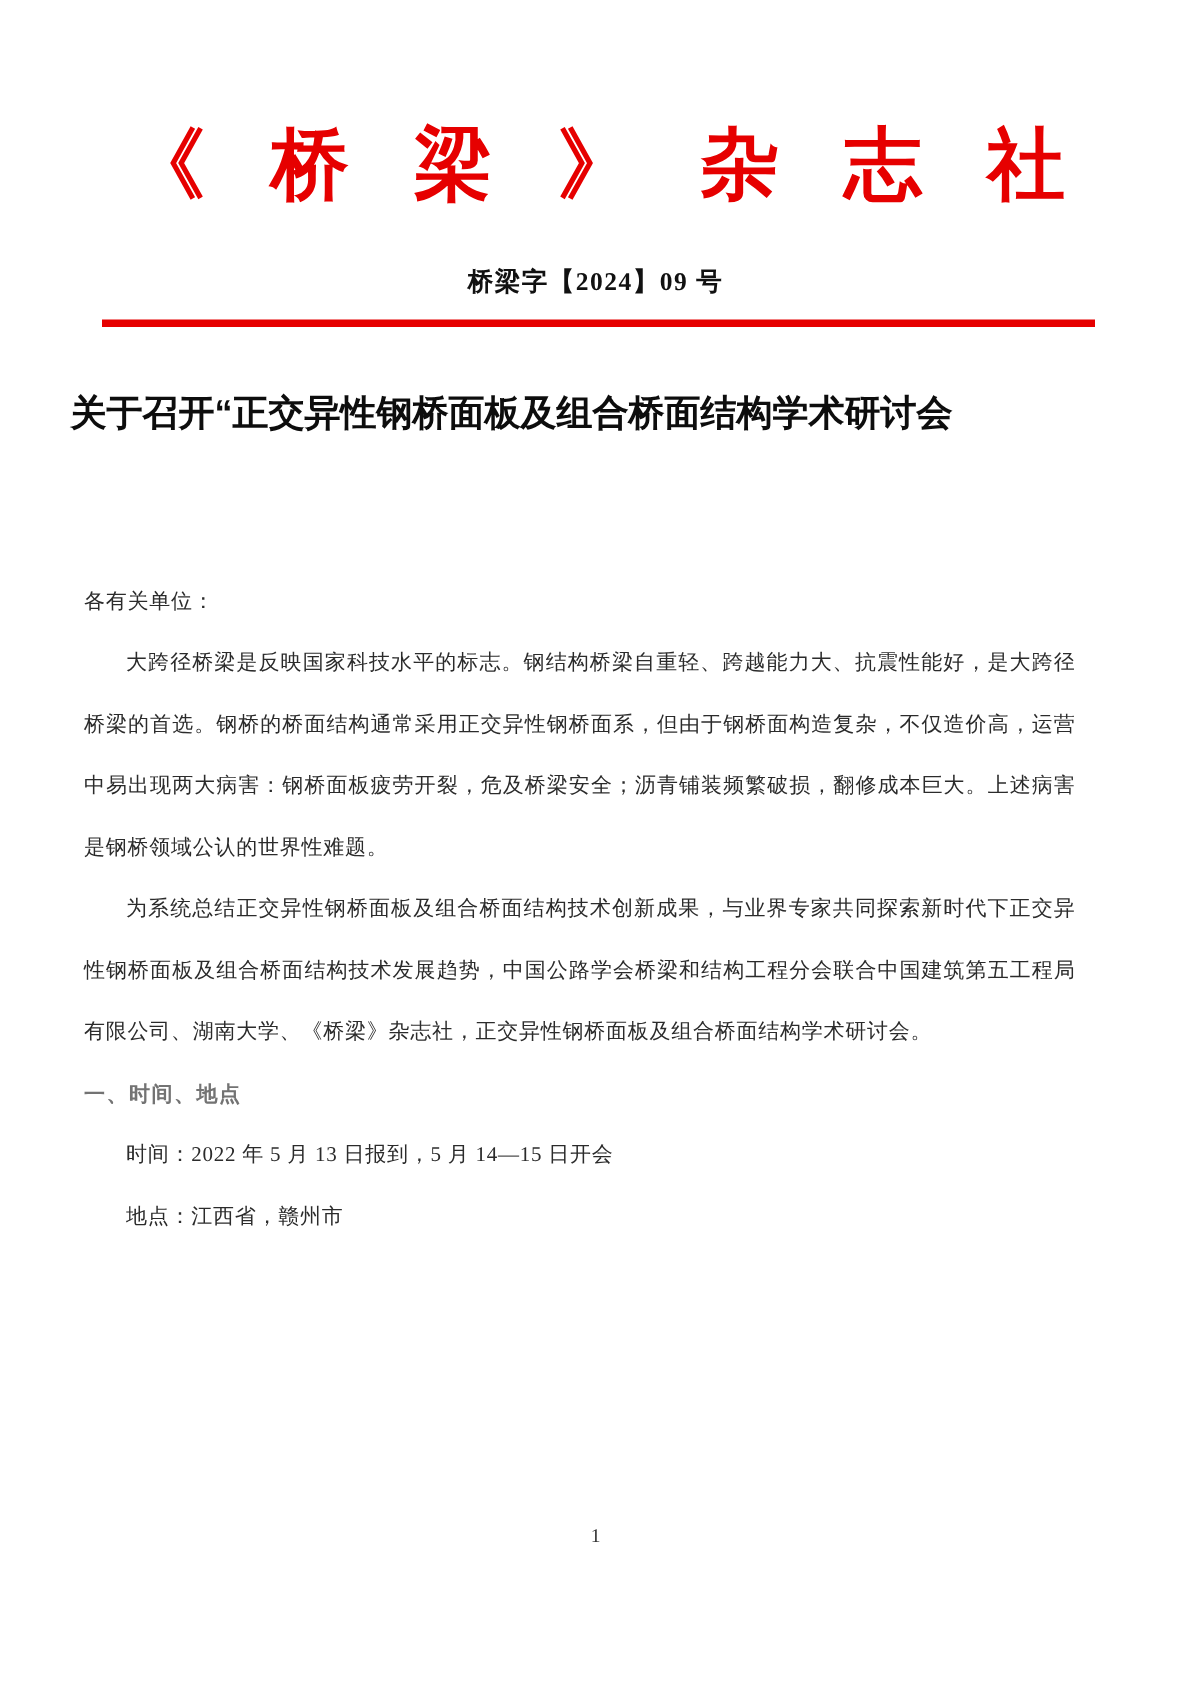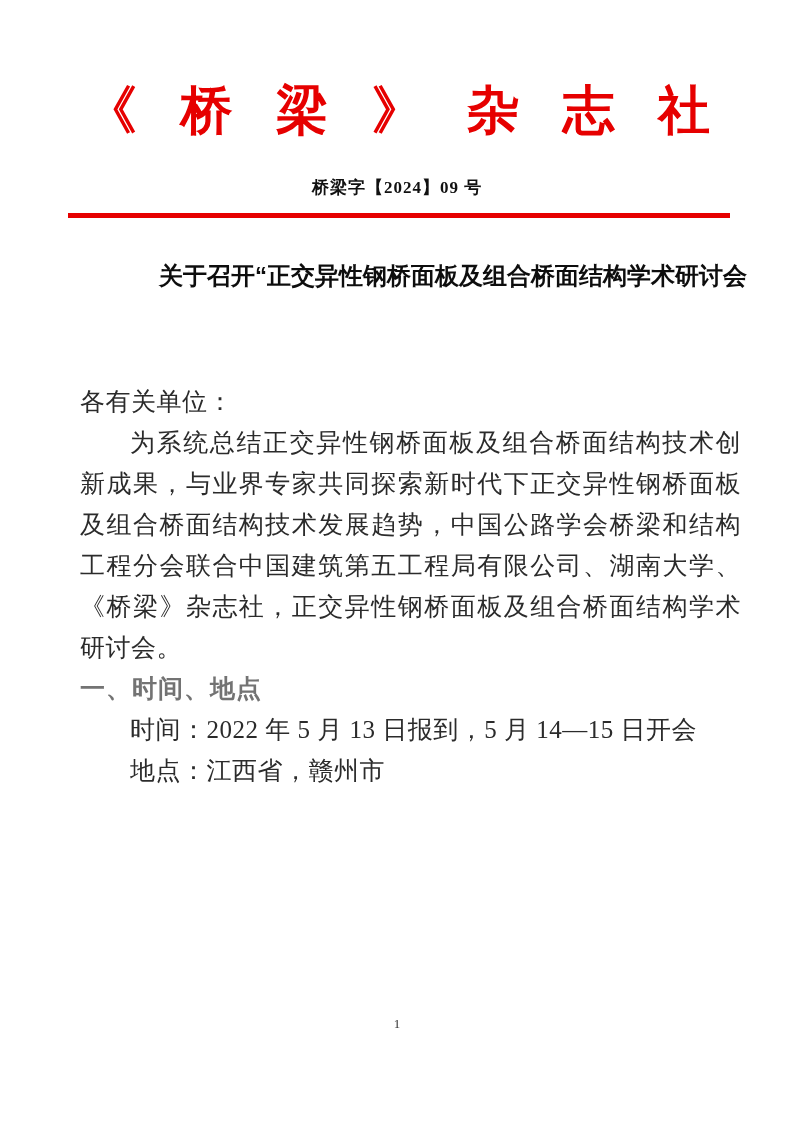--- a/index.html
+++ b/index.html
@@ -54,34 +54,34 @@
     width: 662px;
     height: 5px;
     background: #e60000;
   }
   
   .doc-title {
     position: absolute;
     top: 251px;
     left: 47px;
     width: 700px;
-    text-align: right;
+    text-align: left;
     font-family: "Liberation Sans", sans-serif;
     font-weight: bold;
     font-size: 24px;
     line-height: 49px;
     color: #0d0d0d;
   }
   
   .body-text {
     position: absolute;
     top: 381px;
-    left: 80px;
+    left: 56px;
     width: 661px;
-    font-size: 25px;
+    font-size: 14px;
     line-height: 41px;
     text-align: justify;
     text-justify: inter-ideograph;
     color: #2b2b2b;
     font-family: "Liberation Serif", serif;
     letter-spacing: 0.5px;
   }
   .body-text p { margin: 0; }
   .indent { text-indent: 2em; }
   .section-heading {
@@ -120,20 +120,21 @@
   <div class="doc-number">桥梁字【2024】09 号</div>
 
   <div class="red-rule"></div>
 
   <div class="doc-title">
     <div>关于召开“正交异性钢桥面板及组合桥面结构学术研讨会</div>
   </div>
 
   <div class="body-text">
     <p>各有关单位：</p>
+    <p class="indent">大跨径桥梁是反映国家科技水平的标志。钢结构桥梁自重轻、跨越能力大、抗震性能好，是大跨径桥梁的首选。钢桥的桥面结构通常采用正交异性钢桥面系，但由于钢桥面构造复杂，不仅造价高，运营中易出现两大病害：钢桥面板疲劳开裂，危及桥梁安全；沥青铺装频繁破损，翻修成本巨大。上述病害是钢桥领域公认的世界性难题。</p>
     <p class="indent">为系统总结正交异性钢桥面板及组合桥面结构技术创新成果，与业界专家共同探索新时代下正交异性钢桥面板及组合桥面结构技术发展趋势，中国公路学会桥梁和结构工程分会联合中国建筑第五工程局有限公司、湖南大学、《桥梁》杂志社，正交异性钢桥面板及组合桥面结构学术研讨会。</p>
     <p class="section-heading">一、时间、地点</p>
     <p class="indent">时间：2022 年 5 月 13 日报到，5 月 14—15 日开会</p>
     <p class="indent">地点：江西省，赣州市</p>
   </div>
 
   <div class="page-number">1</div>
 
 </div>
 

